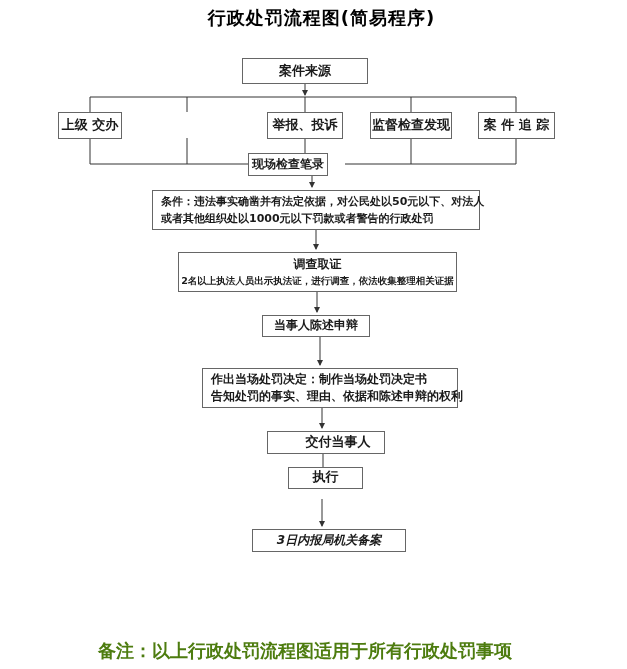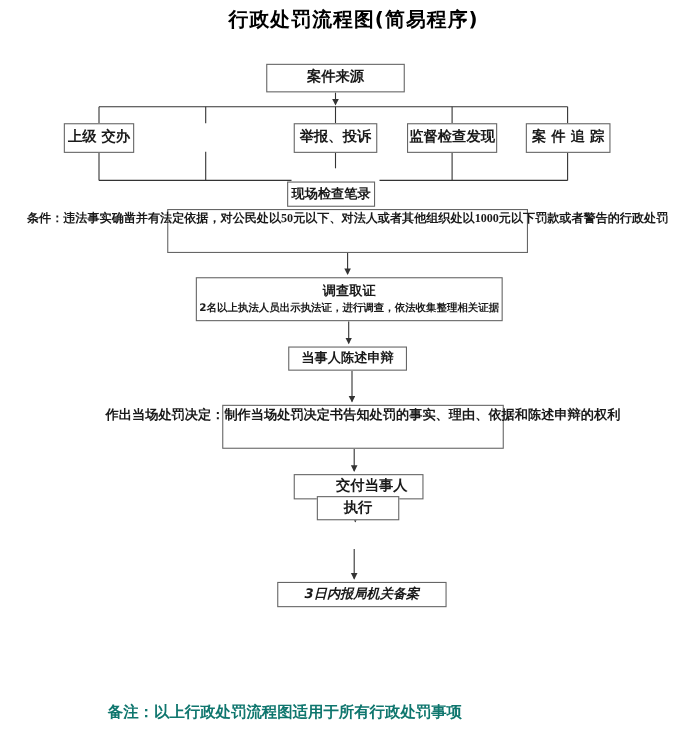--- a/index.html
+++ b/index.html
@@ -30,65 +30,64 @@
     display: flex;
     align-items: center;
     justify-content: center;
     font-weight: bold;
     font-size: 13px;
     white-space: nowrap;
     line-height: 1.1;
   }
   .box.small { font-size: 12px; }
   .box.multi {
-    flex-direction: row;
+    flex-direction: column;
     align-items: flex-start;
     justify-content: center;
     padding: 0 8px;
     font-size: 11px;
     line-height: 17px;
-    font-family: Liberation Serif, serif;
   }
   .box.center-multi {
     flex-direction: column;
     align-items: center;
     padding: 0 2px;
   }
   .box.center-multi .t1 { font-size: 12px; line-height: 17px; }
   .box.center-multi .t2 { font-size: 9.5px; line-height: 15px; }
   .line-item { white-space: nowrap; }
   #connectors {
     position: absolute;
     top: 0; left: 0;
     pointer-events: none;
   }
   #connectors line { stroke: #333333; stroke-width: 1; }
   #note {
     position: absolute;
     left: 98px;
     top: 639px;
-    font-size: 14px;
+    font-size: 18px;
     font-weight: bold;
     white-space: nowrap;
-    color: #0f766e;
+    color: #4d7c0f;
   }
   
   #node-case-source   { left:242px; top:58px;  width:126px; height:26px; }
   #node-source-1      { left:58px;  top:112px; width:64px;  height:27px; }
   #node-source-2      { left:147px; top:112px; width:80px;  height:27px; }
   #node-source-3      { left:267px; top:112px; width:76px;  height:27px; }
   #node-source-4      { left:370px; top:112px; width:82px;  height:27px; }
   #node-source-5      { left:478px; top:112px; width:77px;  height:27px; }
-  #node-site-record   { left:261px; top:153px; width:80px;  height:23px;margin-top:12px; }
+  #node-site-record   { left:248px; top:153px; width:80px;  height:23px; }
   #node-condition     { left:152px; top:190px; width:328px; height:40px; }
   #node-investigation { left:178px; top:252px; width:279px; height:40px; }
   #node-statement     { left:262px; top:315px; width:108px; height:22px; font-size:12px; }
   #node-decision      { left:202px; top:368px; width:256px; height:40px; font-size:12px; }
   #node-deliver       { left:267px; top:431px; width:118px; height:23px;padding-left:24px; }
-  #node-execute       { left:288px; top:451px; width:75px;  height:22px;font-family:Liberation Mono, monospace; }
+  #node-execute       { left:288px; top:467px; width:75px;  height:22px;font-family:Liberation Mono, monospace; }
   #node-filing        { left:252px; top:529px; width:154px; height:23px; font-size:12px;font-style:italic; }
 </style>
 </head>
 <body>
 
 <div id="page">
 
   <div id="title">行政处罚流程图(简易程序)</div>
 
   <svg id="connectors" width="627" height="669" viewBox="0 0 627 669">

